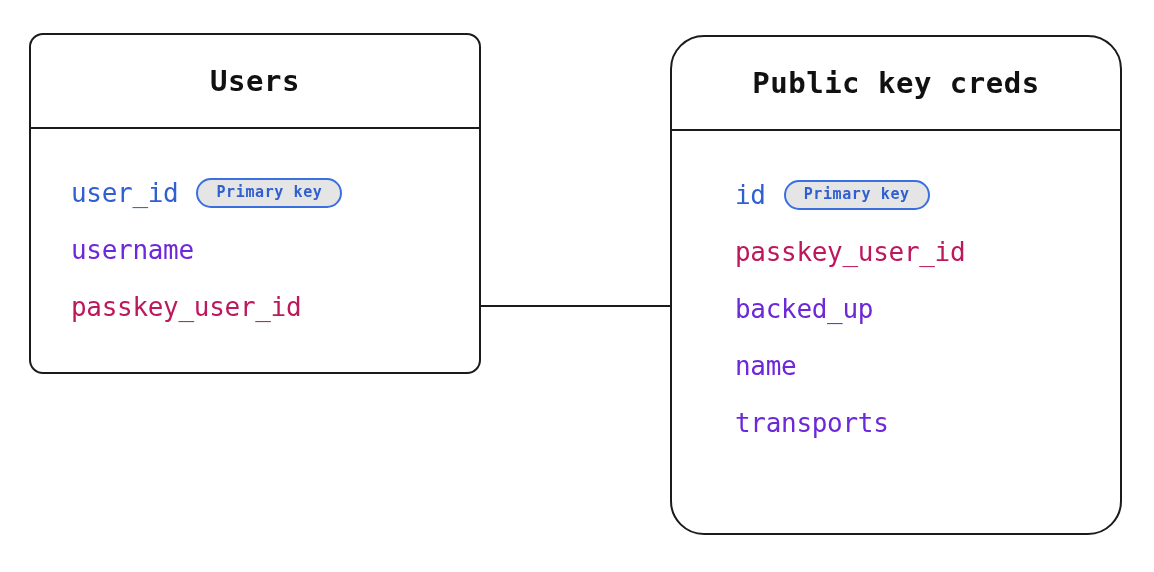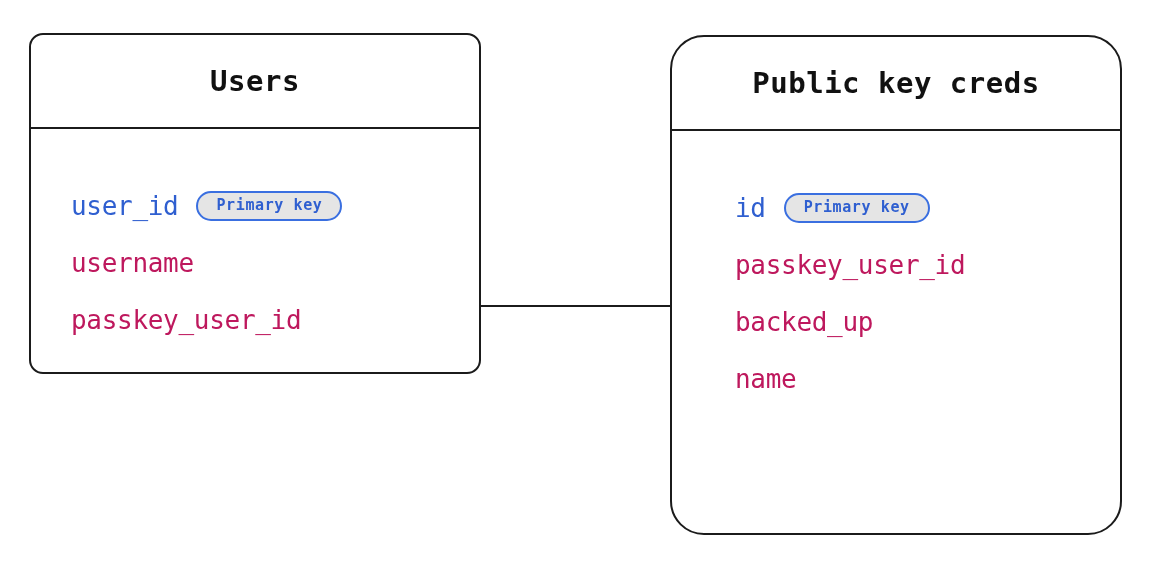--- a/index.html
+++ b/index.html
@@ -75,28 +75,28 @@
     position: absolute;
     left: 0;
     right: 0;
   }
   .entity-users .field-list  { top: 129px; }
   .entity-pkcreds .field-list { top: 129px; padding-left: 23px; }
 
   .field-row {
     height: 57px;
     display: flex;
-    align-items: flex-end;
+    align-items: center;
     padding-left: 40px;
     box-sizing: border-box;
   }
 
   .field-name {
     font-size: 26px;
-    color: #be185d;
+    color: #6d28d9;
     white-space: nowrap;
     letter-spacing: -0.3px;
   }
   .field-row.is-pk .field-name { color: #2f5fd0; }
   .field-row.is-fk .field-name { color: #be185d; }
 
   .pk-badge {
     margin-left: 18px;
     border: 2px solid #3a6fe0;
     color: #2f5fd0;
@@ -166,17 +166,20 @@
       </div>
 
       <div class="field-row">
         <span class="field-name">backed_up</span>
       </div>
 
       <div class="field-row">
         <span class="field-name">name</span>
       </div>
 
+      <div class="field-row">
+        <span class="field-name">transports</span>
+      </div>
 
     </div>
   </div>
 
 </div>
 
 </body></html>

